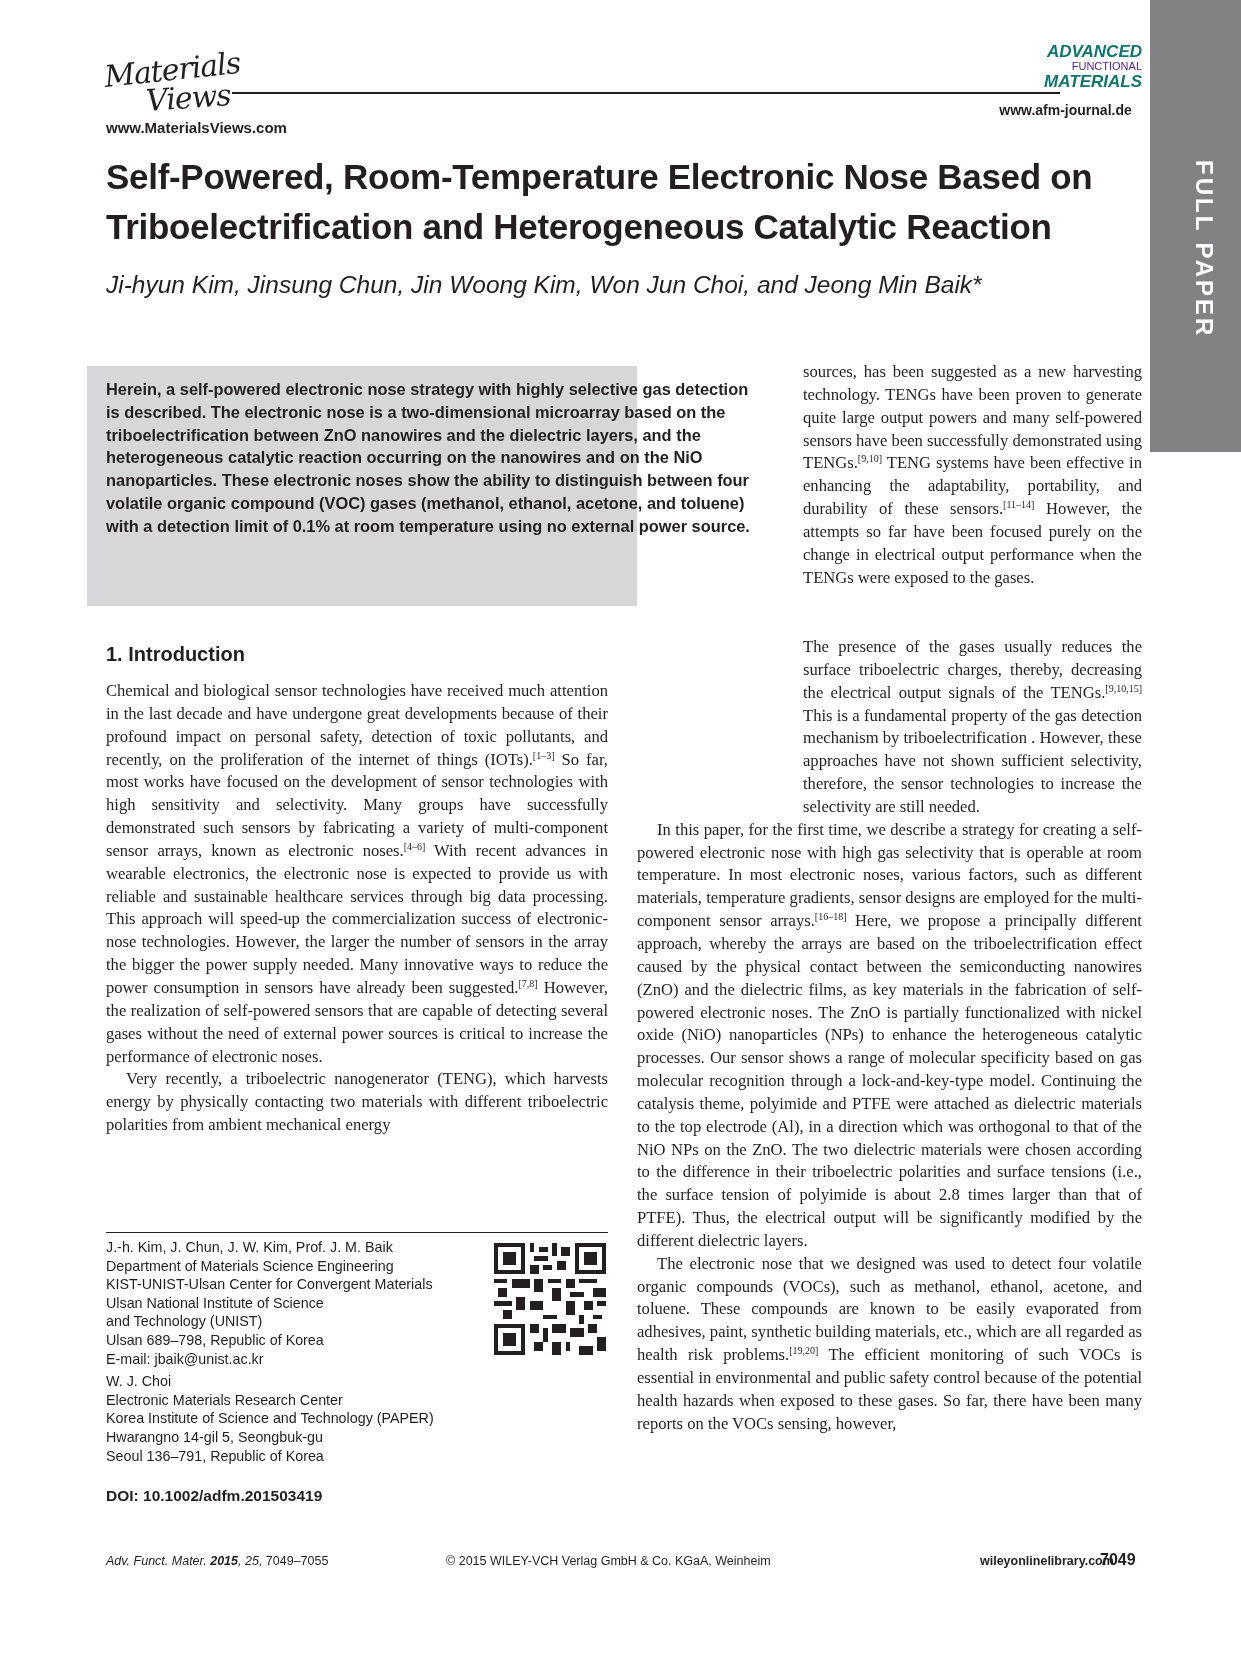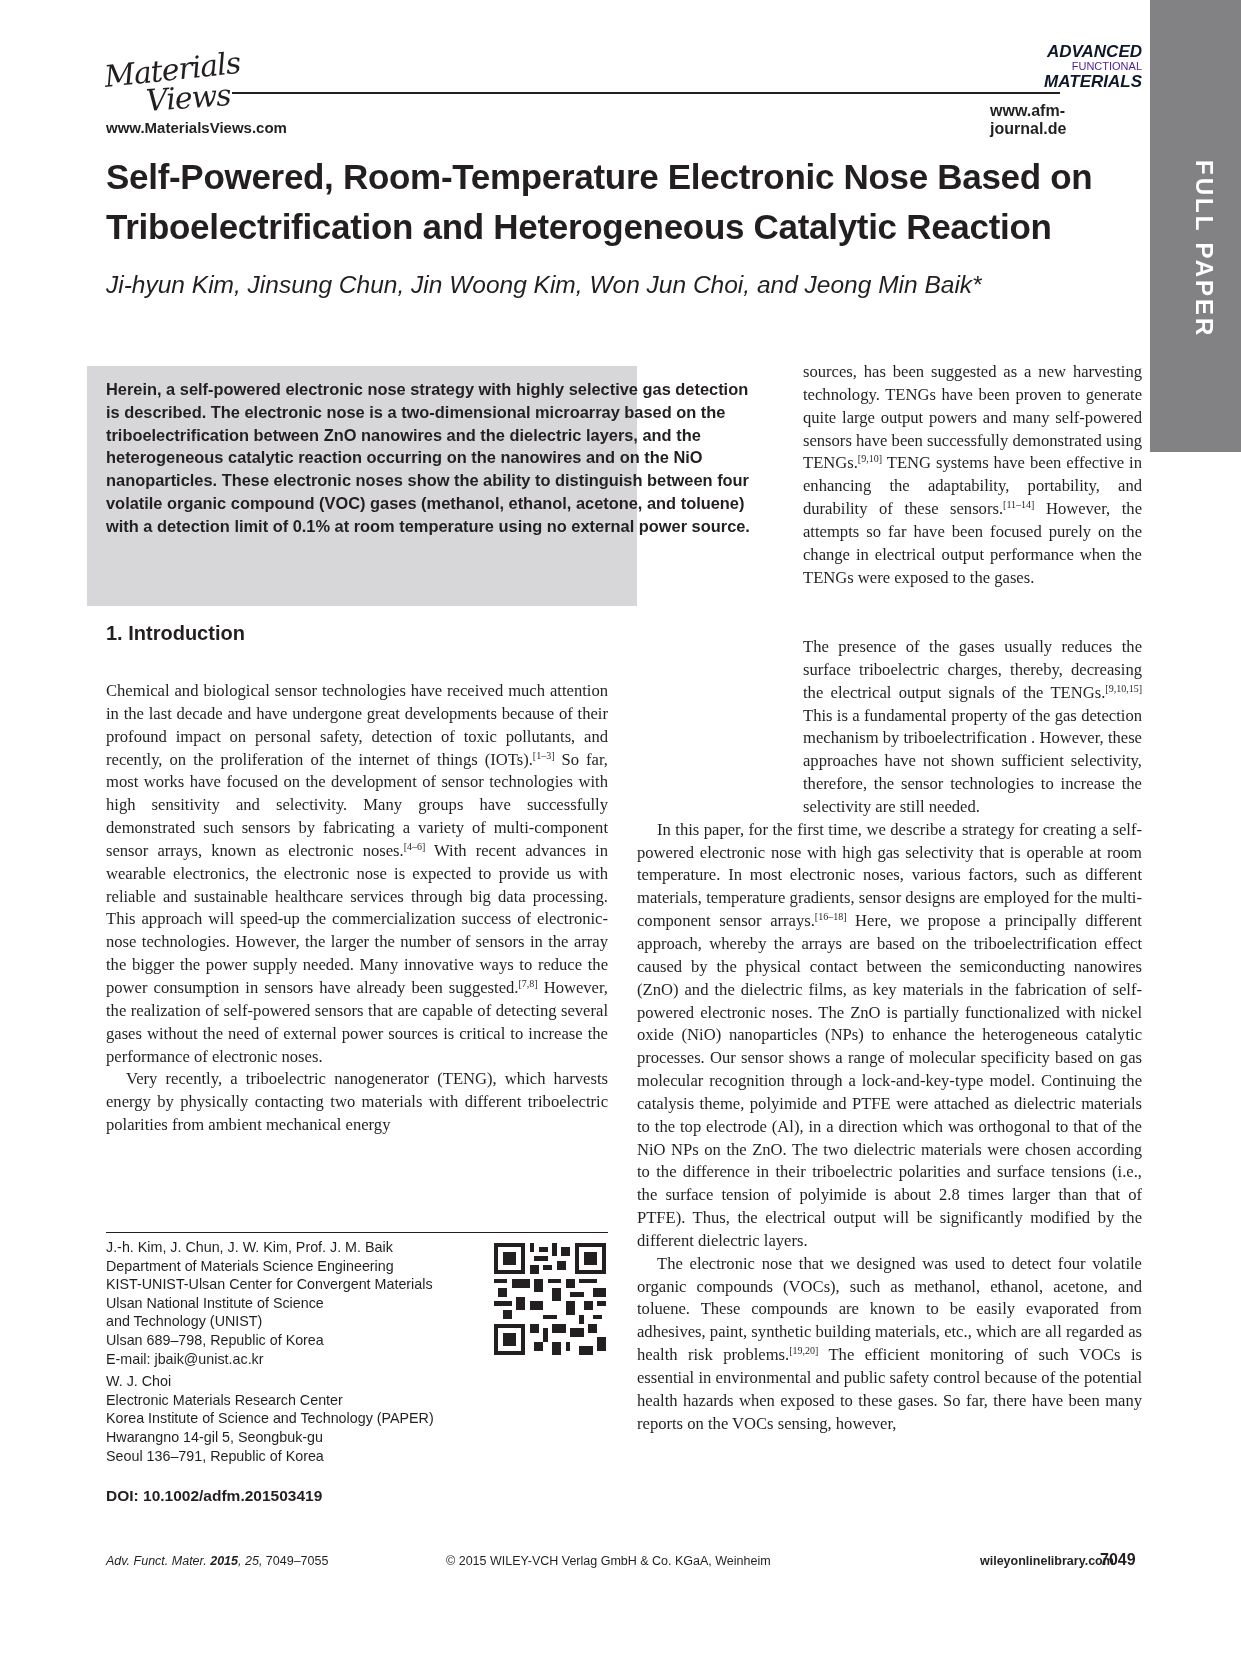--- a/index.html
+++ b/index.html
@@ -8,43 +8,43 @@
   .serif { font-family: "Liberation Serif", "DejaVu Serif", serif; }
   .abs { position: absolute; }
 
   
   .logo-mv { left: 104px; top: 52px; width: 130px; height: 62px; font-family: "DejaVu Serif", serif; font-style: italic; color: #231f20; }
   .logo-mv .l1 { position: absolute; left: 0; top: 0; font-size: 30px; transform: rotate(-6deg); letter-spacing: -1px; }
   .logo-mv .l2 { position: absolute; left: 42px; top: 28px; font-size: 30px; transform: rotate(-4deg); letter-spacing: -1px; }
   .header-rule { left: 232px; top: 92px; width: 828px; height: 1.5px; background: #231f20; }
   .mv-url { left: 106px; top: 119px; font-size: 15px; font-weight: bold; }
   .afm-logo { left: 1004px; top: 44px; width: 138px; text-align: right; line-height: 15px; }
-  .afm-logo .a1, .afm-logo .a3 { font-size: 17px; font-weight: bold; font-style: italic; color: #0f172a; letter-spacing: 0px; }
+  .afm-logo .a1, .afm-logo .a3 { font-size: 17px; font-weight: bold; font-style: italic; color: #0f766e; letter-spacing: 0px; }
   .afm-logo .a2 { font-size: 11px; color: #4c1d95; letter-spacing: 0px; }
-  .afm-url { left: 990px; top: 102px; width: 151px; text-align: left; font-size: 16px; font-weight: bold; }
+  .afm-url { left: 990px; top: 102px; width: 151px; text-align: center; font-size: 14px; font-weight: bold; }
 
   .side-tab { left: 1150px; top: 0; width: 91px; height: 452px; background: #828285; }
   .side-tab-label { position: absolute; left: 28px; top: 160px; width: 40px; writing-mode: vertical-rl; color: #ffffff; font-weight: bold; font-size: 24px; letter-spacing: 3px; }
 
   .title { left: 106px; top: 152px; width: 1040px; font-size: 35px; font-weight: bold; line-height: 50px; letter-spacing: -0.3px; }
   .authors { left: 106px; top: 271px; font-size: 24.5px; font-style: italic; }
 
   .abstract { left: 87px; top: 366px; width: 550px; height: 240px; background: #d7d7d9; }
   .abstract p { margin: 0; position: absolute; left: 19px; top: 12px; width: 660px; font-size: 16.4px; font-weight: bold; line-height: 22.8px; }
 
   .col { font-size: 16.6px; line-height: 22.85px; text-align: justify; }
   .col p { margin: 0; }
   .indent { text-indent: 20px; }
   sup { font-size: 10px; line-height: 0; vertical-align: 6px; margin-top: 21px; }
 
   .right-top { left: 803px; top: 361px; width: 339px; }
   .right-main { left: 637px; top: 636px; width: 505px; }
   .right-main .first-line { padding-left: 166px; }
 
-  .section-heading { left: 106px; top: 622px; font-size: 20px; font-weight: bold; }
+  .section-heading { left: 106px; top: 643px; font-size: 20px; font-weight: bold; }
   .left-col { left: 106px; top: 680px; width: 502px; }
 
   .fn-rule { left: 106px; top: 1232px; width: 502px; height: 1px; background: #231f20; }
   .affil { left: 106px; top: 1238px; width: 380px; font-size: 14.3px; line-height: 18.6px; }
   .affil .gap { height: 4px; }
   .qr { left: 494px; top: 1243px; width: 112px; height: 112px; }
   .doi { left: 106px; top: 1487px; font-size: 15.5px; font-weight: bold; }
 
   .footer { top: 1554px; font-size: 12.5px; }
   .footer-left { left: 106px; font-style: italic; }

